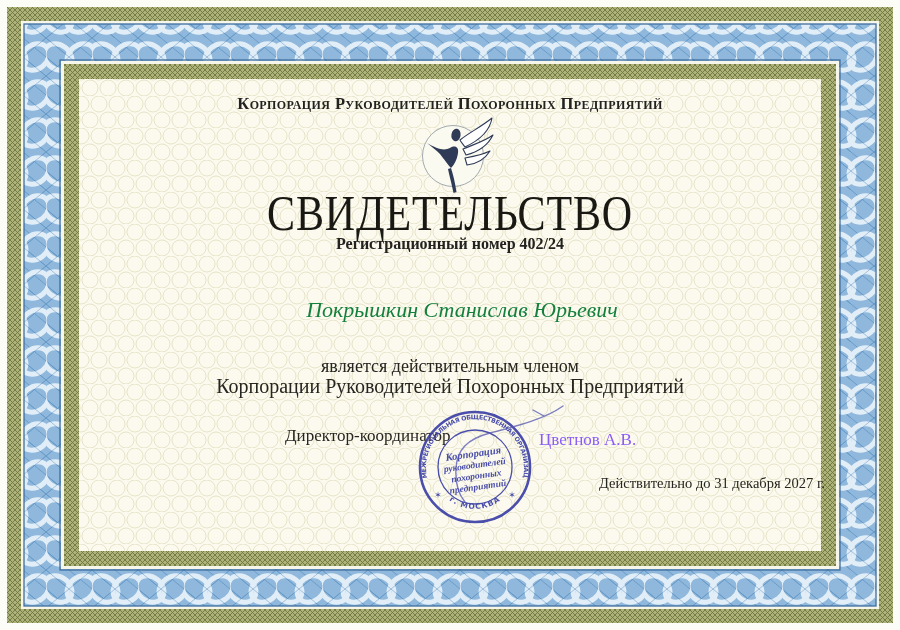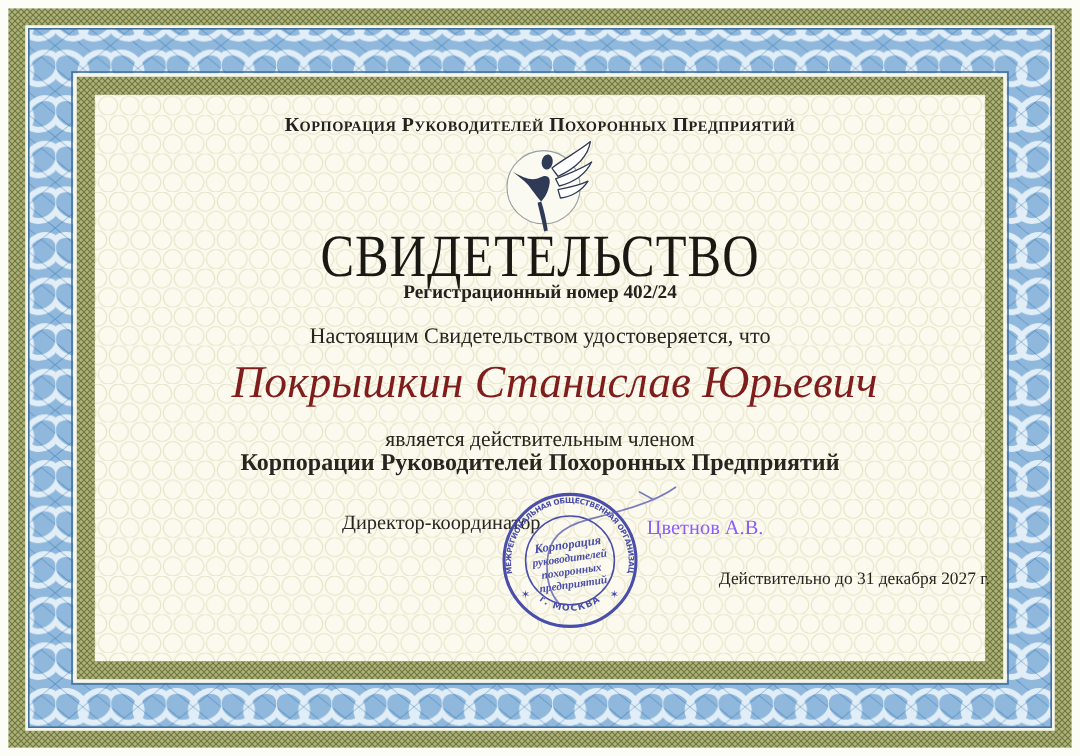--- a/index.html
+++ b/index.html
@@ -4,23 +4,23 @@
 <style>
   html,body{margin:0;padding:0;width:900px;height:630px;overflow:hidden;background:#ffffff;}
   .page{position:relative;width:740px;height:630px;font-family:"Liberation Serif","DejaVu Serif",serif;color:#1e1d1a;}
   .bg{position:absolute;left:0;top:0;}
   .content{position:absolute;left:0;top:0;width:900px;height:630px;}
   .ctr{position:absolute;left:0;right:0;text-align:center;}
   .org-header{top:94px;font-size:16.5px;font-weight:bold;font-variant:small-caps;letter-spacing:.4px;color:#23221f;}
   .title{top:184px;font-size:50px;letter-spacing:1px;color:#191813;transform:scaleX(.84);transform-origin:450px 0;white-space:nowrap;}
   .reg{top:235px;font-size:16px;font-weight:bold;color:#23221f;}
   .intro{top:271px;font-size:18.5px;color:#26251f;}
-  .member-name{top:297px;font-size:38px;font-style:italic;color:#7f1d1d;white-space:nowrap;padding-left:24px;}
+  .member-name{top:297px;font-size:22px;font-style:italic;color:#15803d;white-space:nowrap;padding-left:24px;}
   .line1{top:356px;font-size:18px;color:#26251f;}
-  .line2{top:375px;font-size:20px;color:#26251f;font-weight:bold;}
+  .line2{top:375px;font-size:20px;color:#26251f;}
   .sig-title{position:absolute;left:285px;top:426px;font-size:17px;color:#26251f;}
   .sig-name{position:absolute;left:539px;top:430px;font-size:17px;color:#8b5cf6;}
   .validity{position:absolute;left:599px;top:475px;font-size:14.5px;color:#26251f;text-align:right;}
   .logo-svg{position:absolute;left:407px;top:117px;}
   .stamp-svg{position:absolute;left:395px;top:395px;opacity:.92;}
   .stamp-ring-text{font-family:"DejaVu Sans","Liberation Sans",sans-serif;font-weight:bold;font-size:6.2px;letter-spacing:-.3px;}
   .stamp-center{font-family:"Liberation Serif","DejaVu Serif",serif;font-style:italic;font-weight:bold;}
   .stamp-city{font-family:"DejaVu Sans","Liberation Sans",sans-serif;font-weight:bold;font-size:7.5px;letter-spacing:1px;}
 </style>
 </head>
@@ -78,21 +78,20 @@
       </g>
       <g fill="#2e3a56">
         <ellipse cx="3" cy="-21" rx="4.6" ry="6.3" transform="rotate(10 3 -21)"></ellipse>
         <path d="M-26,-13 C-16,-7 -9,-5 -3,-8 C2,-11 6,-9 5,-3 C4,4 1,9 -2,12 C-5,9 -9,3 -13,-2 C-17,-6 -22,-10 -26,-13 Z"></path>
         <path d="M-2,12 C0,18 2,26 3.5,36 L0.5,37 C-1.5,27 -4,18 -5,13 Z"></path>
       </g>
     </svg>
 
     <div class="ctr title">СВИДЕТЕЛЬСТВО</div>
     <div class="ctr reg">Регистрационный номер 402/24</div>
-    <div class="ctr intro">Настоящим Свидетельством удостоверяется, что</div>
     <div class="ctr member-name">Покрышкин Станислав Юрьевич</div>
     <div class="ctr line1">является действительным членом</div>
     <div class="ctr line2">Корпорации Руководителей Похоронных Предприятий</div>
 
     <div class="sig-title">Директор-координатор</div>
     <div class="sig-name">Цветнов А.В.</div>
     <div class="validity">Действительно до 31 декабря 2027 г.</div>
 
     <svg class="stamp-svg" width="180" height="150" viewBox="0 0 180 150">
       <defs>

